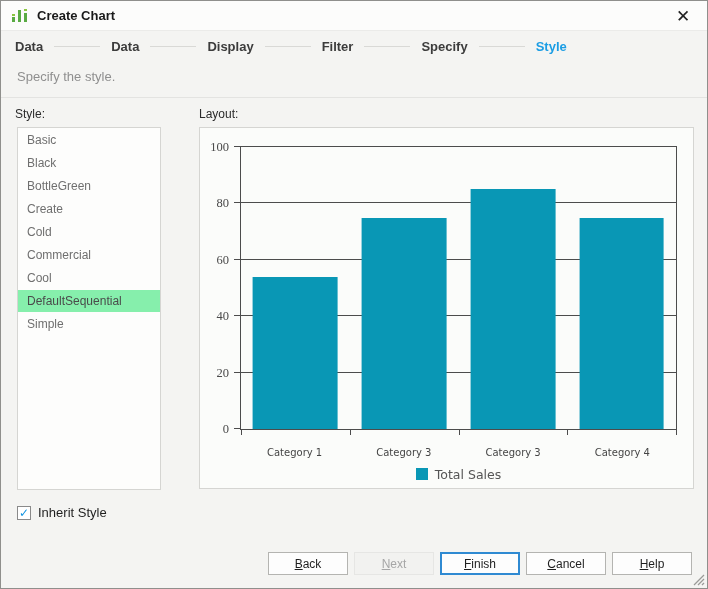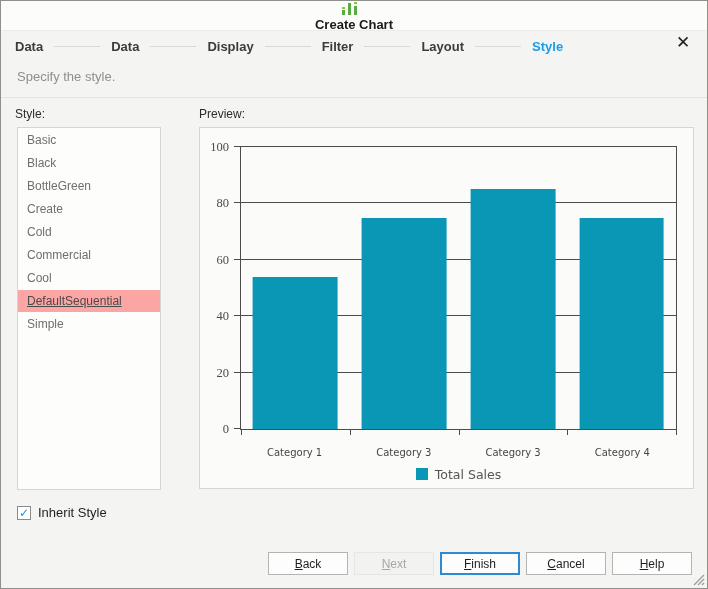--- a/index.html
+++ b/index.html
@@ -5,21 +5,21 @@
   * { margin:0; padding:0; box-sizing:border-box; }
   html,body { width:708px; height:589px; font-family:"Liberation Sans", sans-serif; }
   .dialog {
     position:relative; width:708px; height:589px;
     background:#f4f4f2; border:1px solid #8f8f8c; overflow:hidden;
   }
   
   .titlebar {
     position:absolute; left:0; top:0; right:0; height:30px;
     background:#fcfcfb; border-bottom:1px solid #ebebe9;
-    display:flex; align-items:center; padding:0 10px;flex-direction:column;
+    display:flex; align-items:center; padding:0 10px;
   }
   .app-icon { width:18px; height:16px; margin-right:8px; flex:0 0 auto; }
   .title-text { font-size:13px; font-weight:bold; color:#1a1a1a; }
   .close-btn {
     margin-left:auto; width:28px; height:24px; display:flex; align-items:center; justify-content:center;
     font-size:17px; color:#222; cursor:pointer; font-family:"DejaVu Sans", sans-serif;
   }
   
   .steps {
     position:absolute; left:0; top:30px; right:0; height:30px;
@@ -38,21 +38,21 @@
   #style-label { left:14px; top:106px; }
   #preview-label { left:198px; top:106px; }
   .style-list {
     position:absolute; left:16px; top:126px; width:144px; height:363px;
     background:#fdfdfc; border:1px solid #d5d5d2; overflow:hidden;
   }
   .style-item {
     height:22px; line-height:22px; padding-left:9px; font-size:12px; color:#6f6f6f;
     margin-top:1px; cursor:default; white-space:nowrap;
   }
-  .style-item.selected { background:#fca5a5; color:#4a4a4a;text-decoration:underline; }
+  .style-item.selected { background:#86efac; color:#4a4a4a; }
   
   .preview-box {
     position:absolute; left:198px; top:126px; width:495px; height:362px;
     background:#fbfcfa; border:1px solid #d5d5d2;
   }
   .chart { position:absolute; inset:0; font-family:"DejaVu Sans", sans-serif; }
   .plot-area {
     position:absolute; left:40px; right:16px; top:18px; bottom:58px;
     border:1px solid #4c4c4c;
   }
@@ -117,42 +117,42 @@
 
   <div class="steps" id="steps-row">
       <span class="step-label">Data</span>
       <span class="step-line"></span>
       <span class="step-label">Data</span>
       <span class="step-line"></span>
       <span class="step-label">Display</span>
       <span class="step-line"></span>
       <span class="step-label">Filter</span>
       <span class="step-line"></span>
-      <span class="step-label">Layout</span>
+      <span class="step-label">Specify</span>
       <span class="step-line"></span>
       <span class="step-label active">Style</span>
     </div>
 
   <div class="subtitle">Specify the style.</div>
   <div class="subtitle-sep"></div>
 
   <div class="panel-label" id="style-label">Style:</div>
   <div class="style-list" id="style-list">
       <div class="style-item">Basic</div>
       <div class="style-item">Black</div>
       <div class="style-item">BottleGreen</div>
       <div class="style-item">Create</div>
       <div class="style-item">Cold</div>
       <div class="style-item">Commercial</div>
       <div class="style-item">Cool</div>
       <div class="style-item selected">DefaultSequential</div>
       <div class="style-item">Simple</div>
     </div>
 
-  <div class="panel-label" id="preview-label">Preview:</div>
+  <div class="panel-label" id="preview-label">Layout:</div>
   <div class="preview-box">
     <div class="chart">
       <div class="plot-area" id="plot-area">
           <div class="ytick-dash" style="bottom: 0%;"></div>
           <div class="ytick-label" style="bottom: 0%;">0</div>
           <div class="gridline" style="bottom: 20%;"></div>
           <div class="ytick-dash" style="bottom: 20%;"></div>
           <div class="ytick-label" style="bottom: 20%;">20</div>
           <div class="gridline" style="bottom: 40%;"></div>
           <div class="ytick-dash" style="bottom: 40%;"></div>

